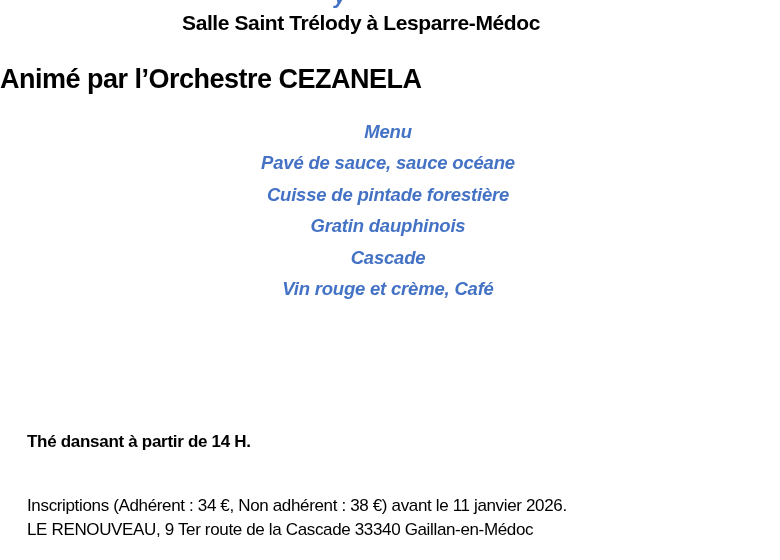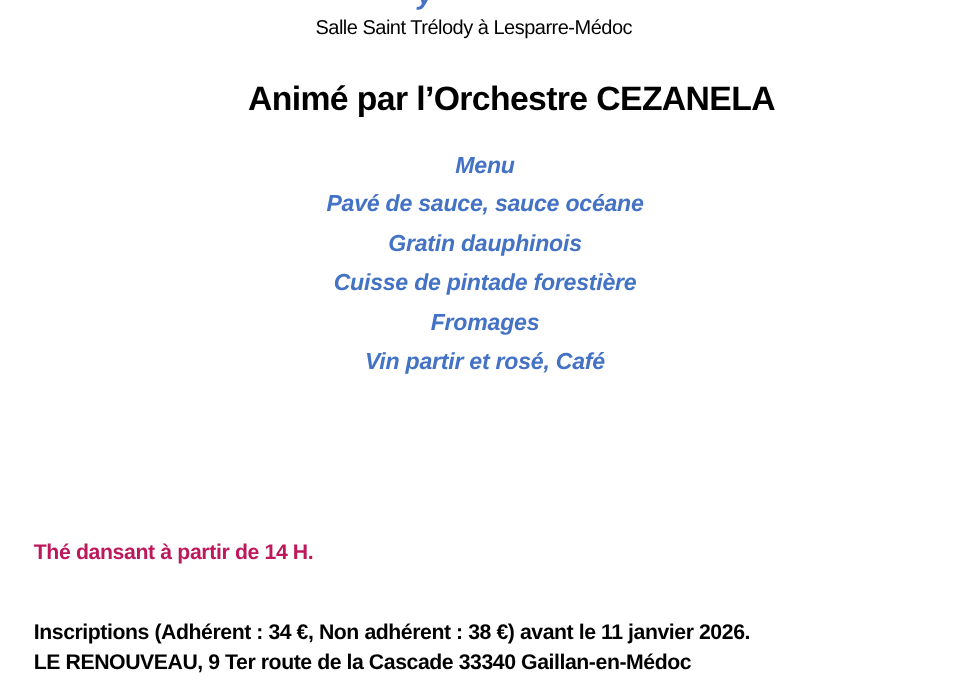--- a/index.html
+++ b/index.html
@@ -25,30 +25,29 @@
       font-weight: bold;
       font-style: italic;
       font-size: 22px;
       line-height: 20px;
     }
     .venue {
       left: 0;
       width: 722px;
       text-align: center;
       top: 9px;
-      font-size: 16px;
-      font-weight: normal;
+      font-size: 21px;
+      font-weight: bold;
       letter-spacing: -0.4px;
       line-height: 28px;
-      padding-left: 18px;
     }
     .orchestra {
       left: 0;
       width: 620px;
-      text-align: right;
+      text-align: left;
       top: 62px;
       font-size: 27px;
       font-weight: bold;
       letter-spacing: -0.5px;
       line-height: 34px;
     }
     .menu {
       position: absolute;
       left: 0;
       top: 116px;
@@ -57,53 +56,53 @@
       color: #4472c4;
       font-style: italic;
       font-weight: bold;
       font-size: 18.5px;
       line-height: 31.4px;
     }
     .menu-line { display: block; letter-spacing: -0.2px; }
     .dance {
       left: 27px;
       top: 430px;
-      color: #be185d;
+      color: #000000;
       font-weight: bold;
       font-size: 17px;
       letter-spacing: -0.3px;
       line-height: 24px;
     }
     .info {
       position: absolute;
       left: 27px;
       top: 494px;
       font-size: 17px;
       line-height: 23.5px;
       letter-spacing: -0.35px;
     }
     .info-line { display: block; white-space: nowrap; }
-    .b { font-weight: bold; }
+    .b { font-weight: normal; }
   </style>
 </head>
 <body>
 
 <div class="abs top-fragment">y</div>
 
 <div class="abs venue">Salle Saint Trélody à Lesparre-Médoc</div>
 
 <div class="abs orchestra">Animé par l’Orchestre CEZANELA</div>
 
 <div class="menu">
   <span class="menu-line">Menu</span>
   <span class="menu-line">Pavé de sauce, sauce océane</span>
+  <span class="menu-line">Cuisse de pintade forestière</span>
   <span class="menu-line">Gratin dauphinois</span>
-  <span class="menu-line">Cuisse de pintade forestière</span>
-  <span class="menu-line">Fromages</span>
-  <span class="menu-line">Vin partir et rosé, Café</span>
+  <span class="menu-line">Cascade</span>
+  <span class="menu-line">Vin rouge et crème, Café</span>
 </div>
 
 <div class="abs dance">Thé dansant à partir de 14 H.</div>
 
 <div class="info">
   <span class="info-line b">Inscriptions (Adhérent : 34 €, Non adhérent : 38 €) avant le 11 janvier 2026.</span>
   <span class="info-line b">LE RENOUVEAU, 9 Ter route de la Cascade 33340 Gaillan-en-Médoc</span>
 </div>
 
 </body></html>

